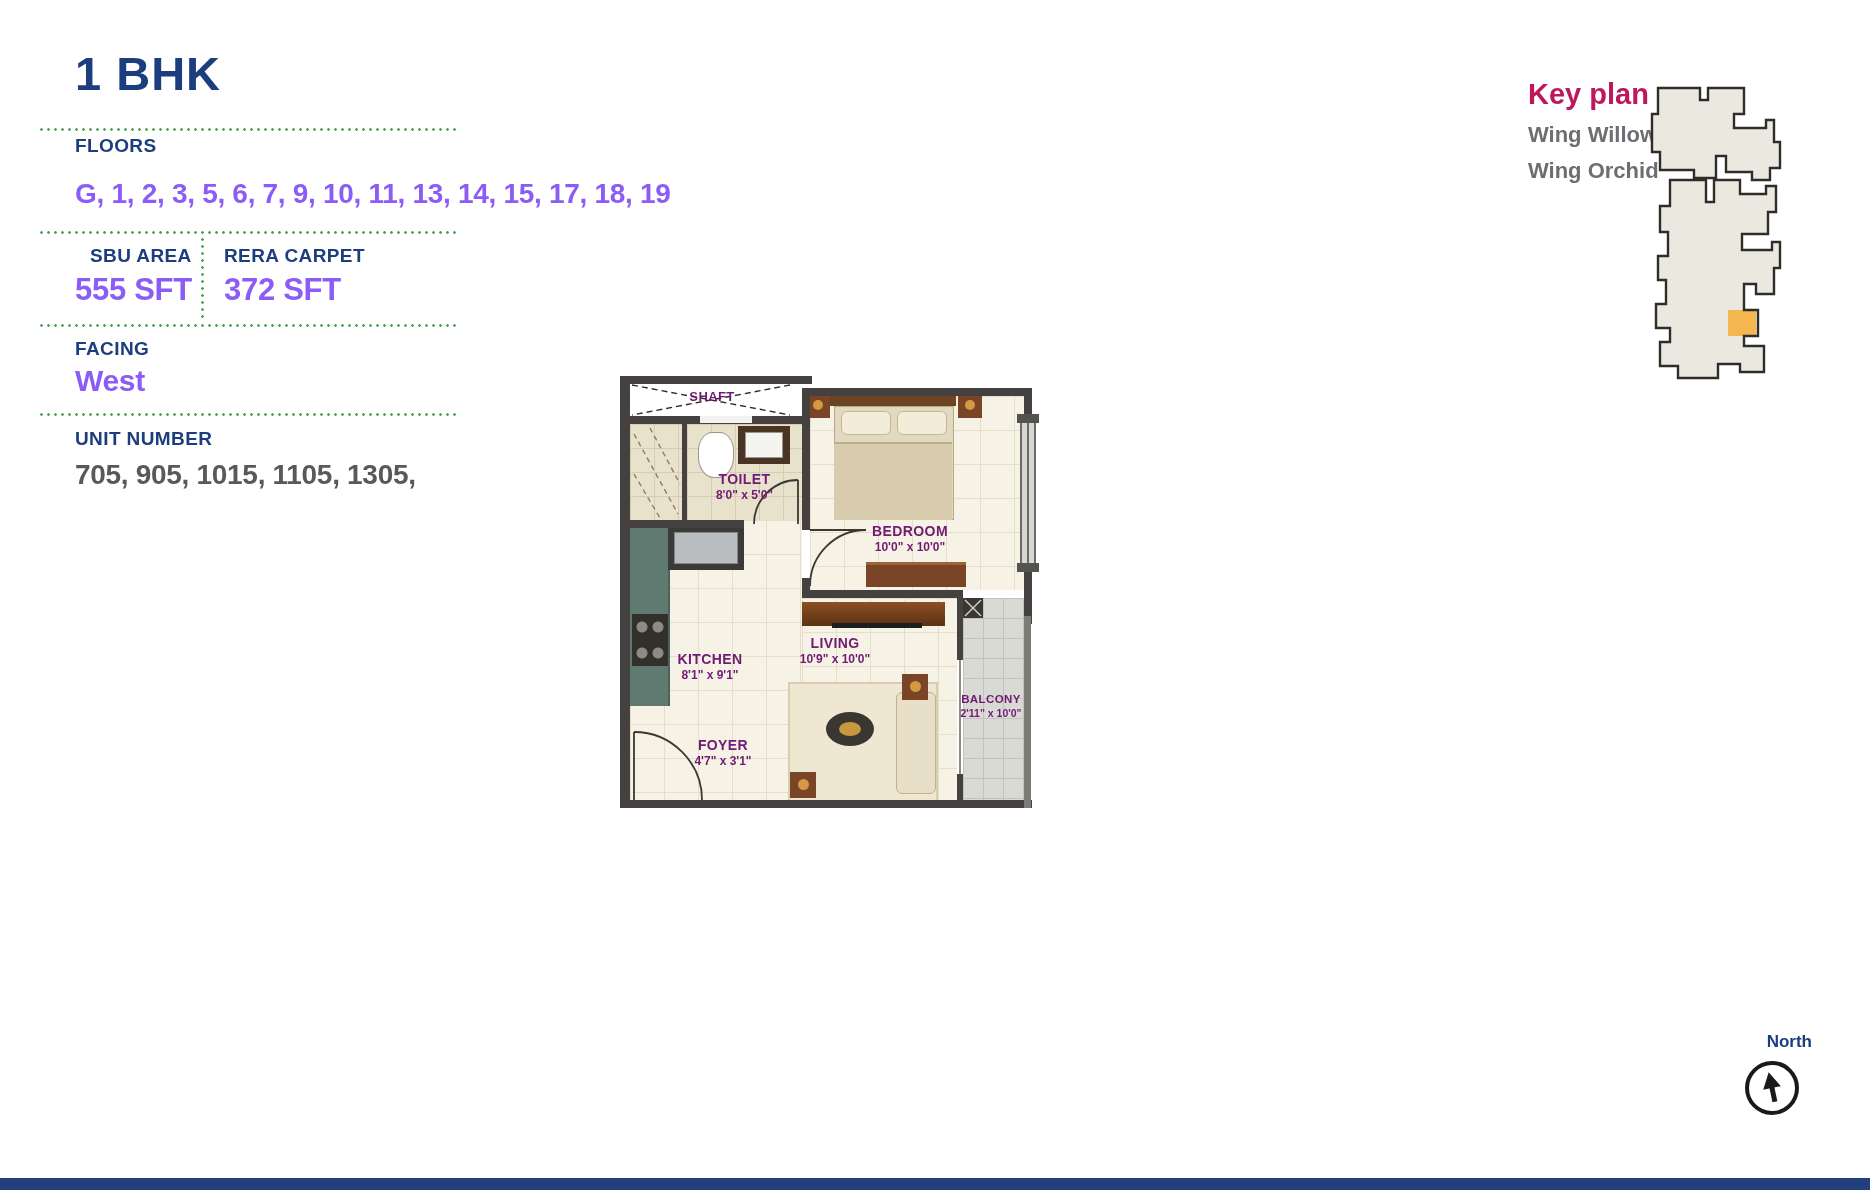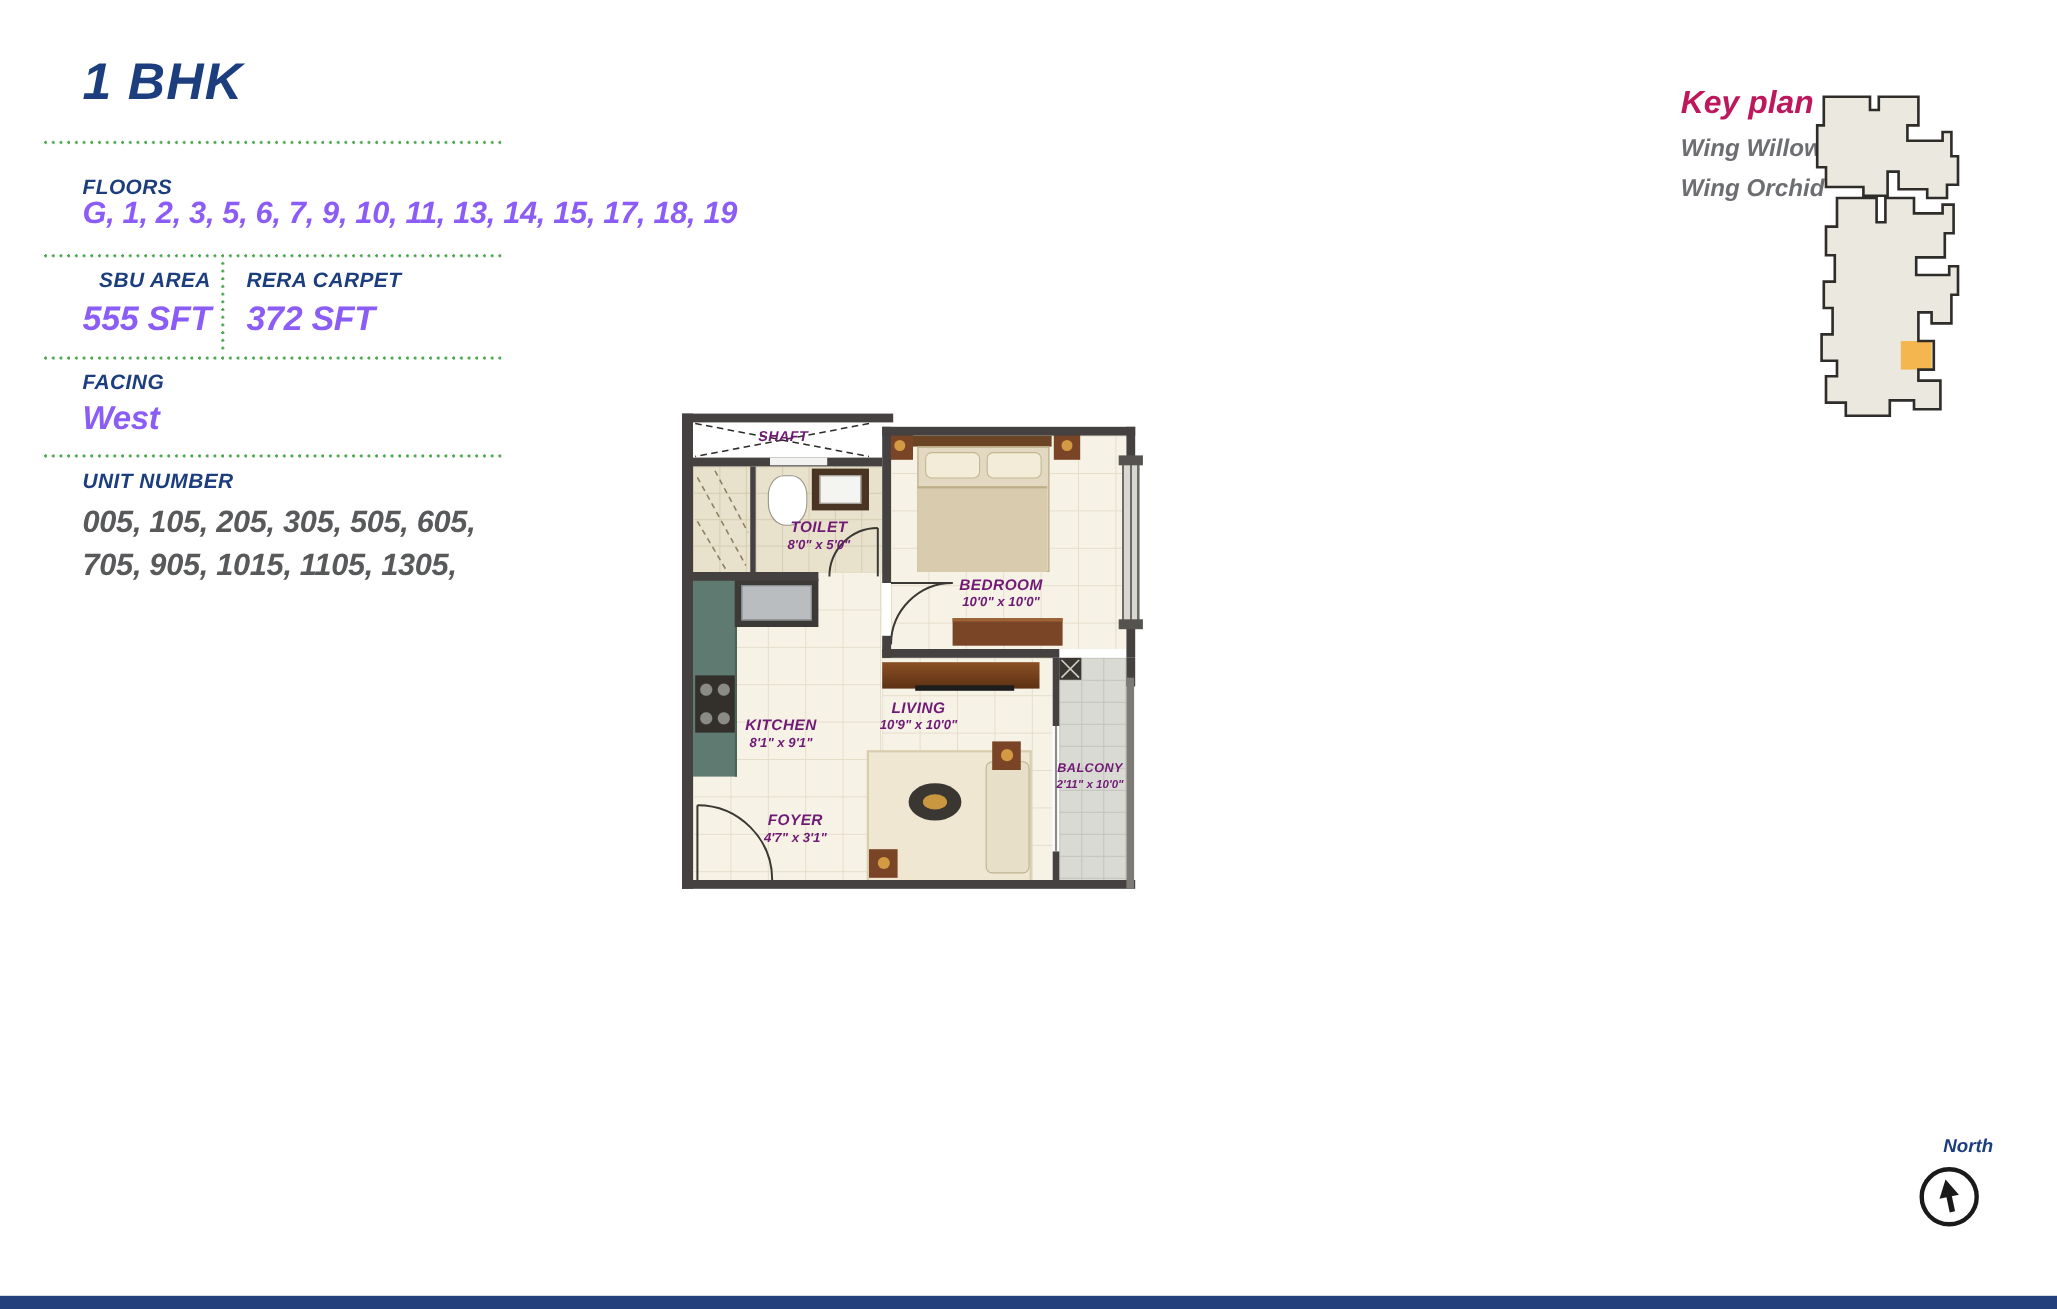--- a/index.html
+++ b/index.html
@@ -1,17 +1,17 @@
 <!DOCTYPE html>
 <html><head>
 <meta charset="utf-8">
 <style>
   html,body{margin:0;padding:0;background:#ffffff;}
   .canvas{position:relative;width:1870px;height:1190px;background:#ffffff;overflow:hidden;
-          font-family:"Liberation Sans",sans-serif;font-style:italic;}
+          font-family:"Liberation Sans",sans-serif;}
   .abs{position:absolute;}
   .title{font-size:47px;font-weight:700;color:#1d3e7e;letter-spacing:1px;}
   .lbl{font-size:19px;font-weight:700;color:#1d3e7e;letter-spacing:.4px;}
   .val{font-size:28px;font-weight:700;color:#8b5cf6;letter-spacing:-0.3px;}
   .val-lines{font-size:28px;font-weight:700;color:#58595b;line-height:39px;letter-spacing:-0.3px;}
   .sep-h{height:3px;background-image:radial-gradient(circle at 1.5px 1.5px,#4aa64d 1.2px,transparent 1.5px);
          background-size:7px 3px;background-repeat:repeat-x;}
   .sep-v{width:3px;background-image:radial-gradient(circle at 1.5px 1.5px,#4aa64d 1.2px,transparent 1.5px);
          background-size:3px 7px;background-repeat:repeat-y;}
   
@@ -37,41 +37,40 @@
 </style>
 </head>
 <body>
 
 <div class="canvas">
 
   <div class="abs title" style="left:75px;top:46px;">1 BHK</div>
 
   <div class="abs sep-h" style="left:40px;top:128px;width:420px;"></div>
 
-  <div class="abs lbl" style="left:75px;top:160px;">FLOORS</div>
+  <div class="abs lbl" style="left:75px;top:135px;">FLOORS</div>
   <div class="abs val" style="left:75px;top:178px;">G, 1, 2, 3, 5, 6, 7, 9, 10, 11, 13, 14, 15, 17, 18, 19</div>
 
   <div class="abs sep-h" style="left:40px;top:231px;width:420px;"></div>
   <div class="abs sep-v" style="left:201px;top:238px;height:84px;"></div>
 
   <div class="abs lbl" style="left:75px;top:245px;margin-left:15px;">SBU AREA</div>
   <div class="abs val" style="left:75px;top:272px;font-size:31px;">555 SFT</div>
   <div class="abs lbl" style="left:224px;top:245px;">RERA CARPET</div>
   <div class="abs val" style="left:224px;top:272px;font-size:31px;">372 SFT</div>
 
   <div class="abs sep-h" style="left:40px;top:324px;width:420px;"></div>
 
   <div class="abs lbl" style="left:75px;top:338px;">FACING</div>
   <div class="abs val" style="left:75px;top:364px;font-size:30px;">West</div>
 
   <div class="abs sep-h" style="left:40px;top:413px;width:420px;"></div>
 
   <div class="abs lbl" style="left:75px;top:428px;">UNIT NUMBER</div>
   <div class="abs val-lines" style="left:75px;top:455px;">
-    <div>005, 105, 205, 305, 505, 605,</div>
     <div>705, 905, 1015, 1105, 1305,</div>
   </div>
 
   <div class="plan">
 
     <div class="room" style="left:10px;top:8px;width:162px;height:32px;background:#ffffff;"></div>
     <div class="room tile-beige" style="left:10px;top:48px;width:52px;height:96px;"></div>
     <div class="room tile-beige" style="left:67px;top:48px;width:115px;height:96px;"></div>
     <div class="room tile-cream" style="left:190px;top:20px;width:214px;height:194px;"></div>
     <div class="room tile-cream" style="left:10px;top:144px;width:172px;height:280px;"></div>

